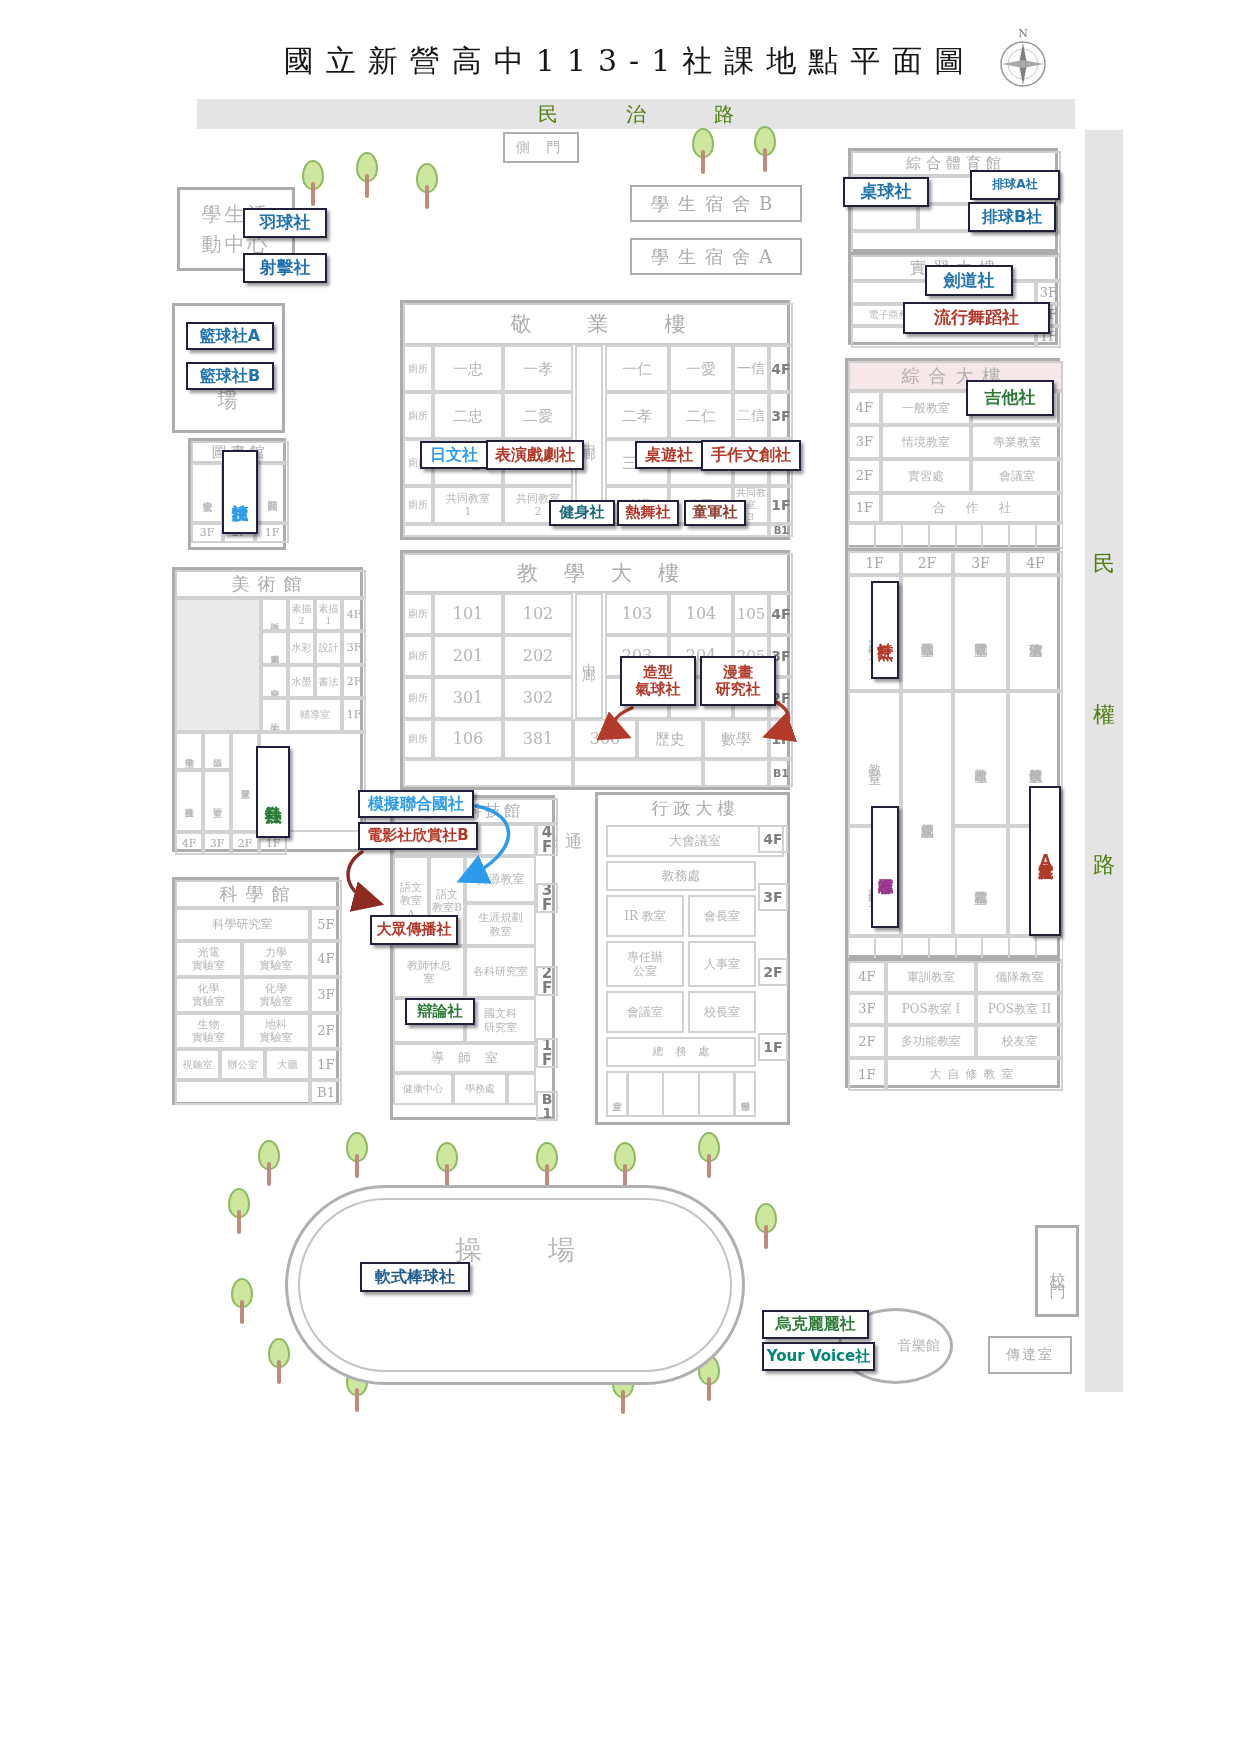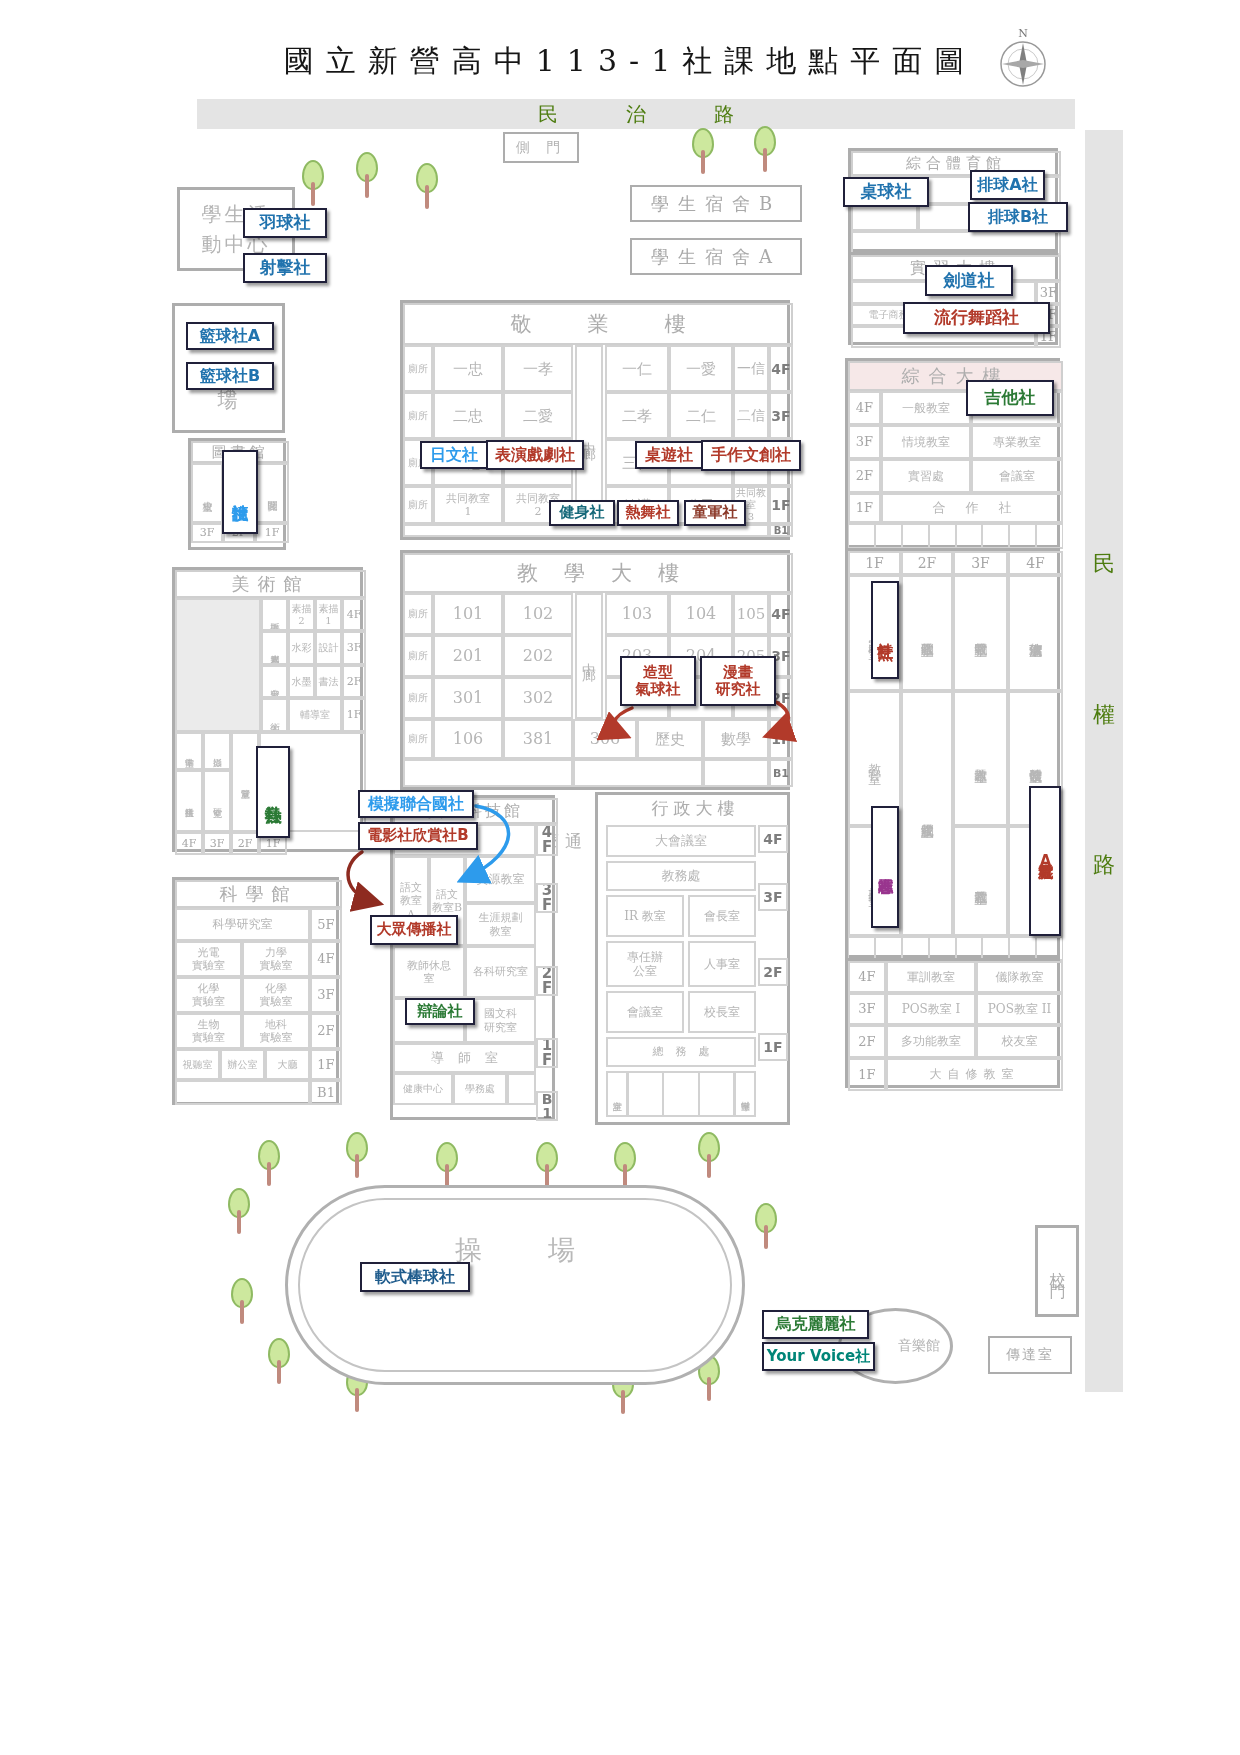--- a/index.html
+++ b/index.html
@@ -323,21 +323,21 @@
     <div class="cell" style="left:0;top:275px;width:60px;height:32px;font-size:10px">健康中心</div>
     <div class="cell" style="left:60px;top:275px;width:54px;height:32px;font-size:10px">學務處</div>
     <div class="cell" style="left:114px;top:275px;width:29px;height:32px"></div>
     <div class="cell flrv" style="left:143px;top:293px;width:22px;height:30px;font-size:14px">B1</div>
   </div>
 
   <div class="abs v" style="left:558px;top:818px;width:28px;height:175px;color:#B2B2B2;font-size:17px;letter-spacing:105px;display:flex;justify-content:center;z-index:5">通廊</div>
 
   <div class="bld" style="left:595px;top:792px;width:195px;height:333px">
     <div class="hdr" style="left:0;top:0;width:195px;height:26px;font-size:17px;letter-spacing:5px;border:none">行政大樓</div>
-    <div class="cell" style="left:8px;top:30px;width:150px;height:32px;font-size:13px">大會議室</div>
+    <div class="cell" style="left:8px;top:30px;width:178px;height:32px;font-size:13px">大會議室</div>
     <div class="cell flrv" style="left:160px;top:30px;width:30px;height:28px;font-size:14px">4F</div>
     <div class="cell" style="left:8px;top:66px;width:150px;height:30px;font-size:13px">教務處</div>
     <div class="cell flrv" style="left:160px;top:88px;width:30px;height:28px;font-size:14px">3F</div>
     <div class="cell" style="left:8px;top:100px;width:78px;height:42px;font-size:12px">IR 教室</div>
     <div class="cell" style="left:90px;top:100px;width:68px;height:42px;font-size:12px">會長室</div>
     <div class="cell" style="left:8px;top:146px;width:78px;height:46px;font-size:12px">專任辦
 公室</div>
     <div class="cell" style="left:90px;top:146px;width:68px;height:46px;font-size:12px">人事室</div>
     <div class="cell flrv" style="left:160px;top:163px;width:30px;height:28px;font-size:14px">2F</div>
     <div class="cell" style="left:8px;top:196px;width:78px;height:42px;font-size:12px">會議室</div>
@@ -382,22 +382,22 @@
   <div class="tree" style="left:698px;top:1355px"></div>
   <div class="tree" style="left:755px;top:1203px"></div>
 
   <div class="club blue" style="left:243px;top:208px;width:84px;height:30px">羽球社</div>
   <div class="club blue" style="left:243px;top:253px;width:84px;height:30px">射擊社</div>
   <div class="club blue" style="left:186px;top:322px;width:88px;height:28px;font-size:16px">籃球社A</div>
   <div class="club blue" style="left:186px;top:362px;width:88px;height:28px;font-size:16px">籃球社B</div>
   <div class="club sky v" style="left:222px;top:450px;width:36px;height:84px;font-size:16px">悅讀社</div>
   <div class="club green v" style="left:256px;top:746px;width:34px;height:92px;font-size:17px">熱音社</div>
   <div class="club blue" style="left:843px;top:177px;width:86px;height:30px">桌球社</div>
-  <div class="club blue" style="left:970px;top:170px;width:75px;height:30px;font-size:16px">排球A社</div>
-  <div class="club blue" style="left:968px;top:202px;width:100px;height:30px;font-size:16px">排球B社</div>
+  <div class="club blue" style="left:970px;top:170px;width:90px;height:30px;font-size:12px">排球A社</div>
+  <div class="club blue" style="left:968px;top:202px;width:88px;height:30px;font-size:16px">排球B社</div>
   <div class="club blue" style="left:925px;top:265px;width:88px;height:31px">劍道社</div>
   <div class="club red" style="left:903px;top:302px;width:147px;height:32px">流行舞蹈社</div>
   <div class="club green" style="left:966px;top:380px;width:88px;height:36px">吉他社</div>
   <div class="club red v" style="left:871px;top:581px;width:28px;height:98px;font-size:16px">烹飪社</div>
   <div class="club purple v" style="left:871px;top:806px;width:28px;height:122px;font-size:15px">春暉志工社</div>
   <div class="club red v" style="left:1029px;top:786px;width:32px;height:150px;font-size:15px">電影欣賞社A</div>
   <div class="club sky" style="left:420px;top:441px;width:68px;height:28px;font-size:16px">日文社</div>
   <div class="club red" style="left:486px;top:440px;width:98px;height:30px;font-size:16px">表演戲劇社</div>
   <div class="club red" style="left:635px;top:441px;width:68px;height:28px;font-size:16px">桌遊社</div>
   <div class="club red" style="left:701px;top:440px;width:100px;height:31px;font-size:16px">手作文創社</div>

